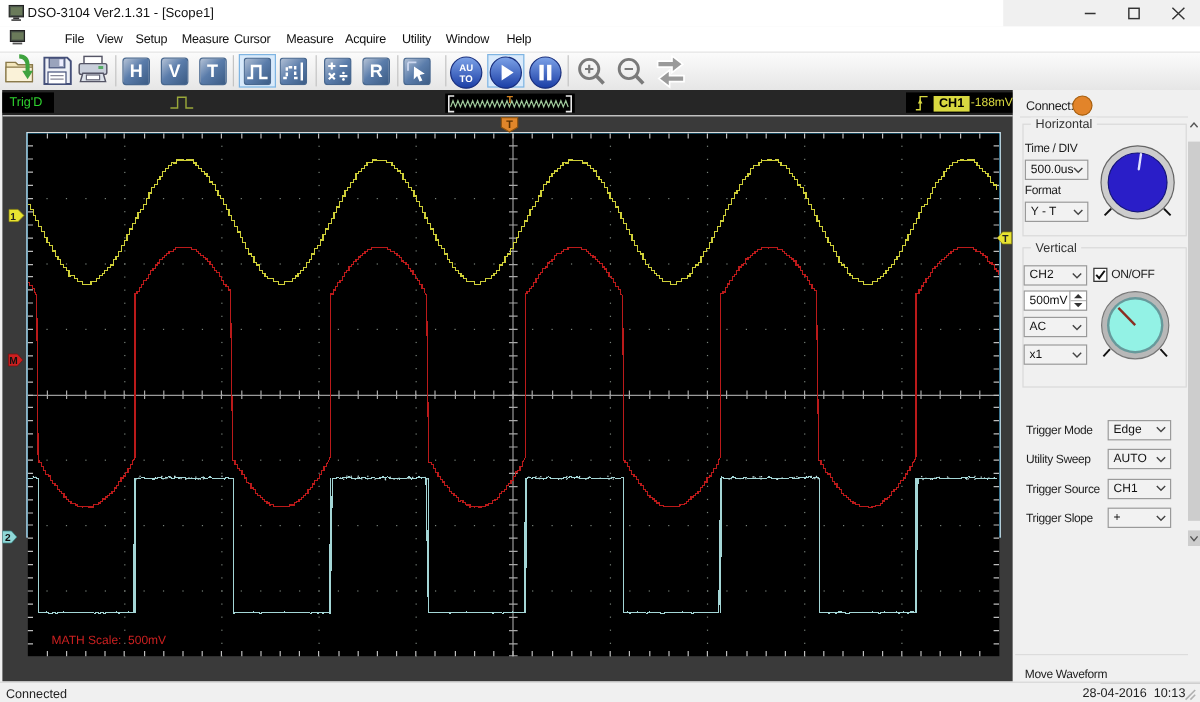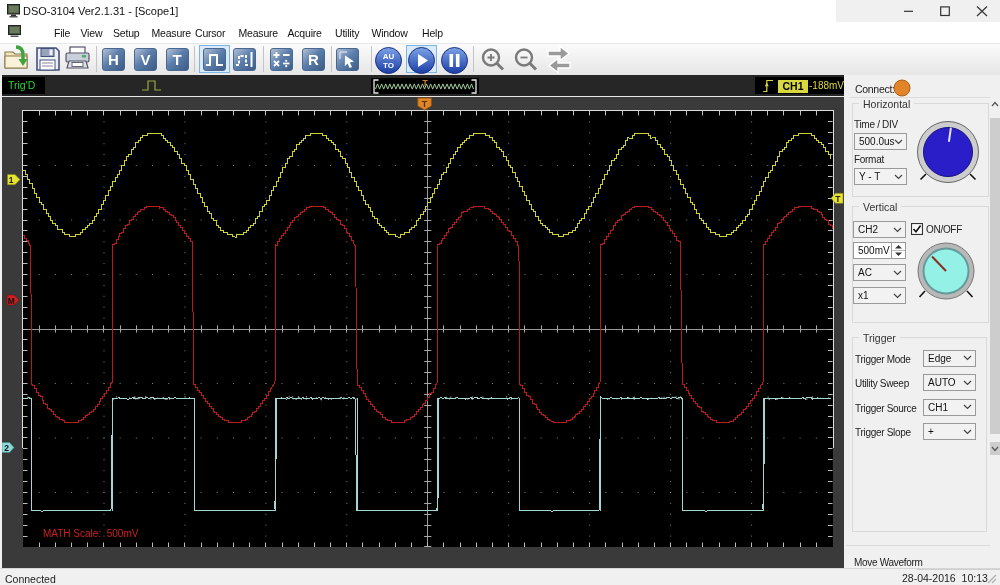--- a/index.html
+++ b/index.html
@@ -1024,23 +1024,20 @@
       </svg></div>
  <svg class="abs" style="left:72px;top:166px" width="60" height="60" viewBox="0 0 60 60">
    <line x1="9" y1="50" x2="3.5" y2="56" stroke="#111" stroke-width="1.6"></line>
    <line x1="51" y1="50" x2="56.5" y2="56" stroke="#111" stroke-width="1.6"></line>
    <circle cx="30" cy="30" r="28" fill="#b8b8b8" stroke="#777" stroke-width="1"></circle>
    <circle cx="30" cy="30" r="23.5" fill="#67999b"></circle>
    <circle cx="30" cy="30" r="21.5" fill="#93f2e5"></circle>
    <line x1="30" y1="30" x2="16" y2="15.5" stroke="#8a2f22" stroke-width="2"></line>
  </svg>
 
- <div class="grp" style="left:8px;top:262px;width:135px;height:195px">
-      <div class="grplabel">Trigger</div>
-    </div>
  <div class="plabel" style="left:11px;top:279px">Trigger Mode</div>
  <div class="combo" style="left:79px;top:274.5px">Edge<svg width="9" height="6" viewBox="0 0 9 6">
         <path d="M1 1 L4.5 4.5 L8 1" fill="none" stroke="#444" stroke-width="1.2"></path>
       </svg></div>
  <div class="plabel" style="left:11px;top:303px">Utility Sweep</div>
  <div class="combo" style="left:79px;top:299px">AUTO<svg width="9" height="6" viewBox="0 0 9 6">
         <path d="M1 1 L4.5 4.5 L8 1" fill="none" stroke="#444" stroke-width="1.2"></path>
       </svg></div>
  <div class="plabel" style="left:11px;top:328px">Trigger Source</div>
  <div class="combo" style="left:79px;top:323.5px">CH1<svg width="9" height="6" viewBox="0 0 9 6">

